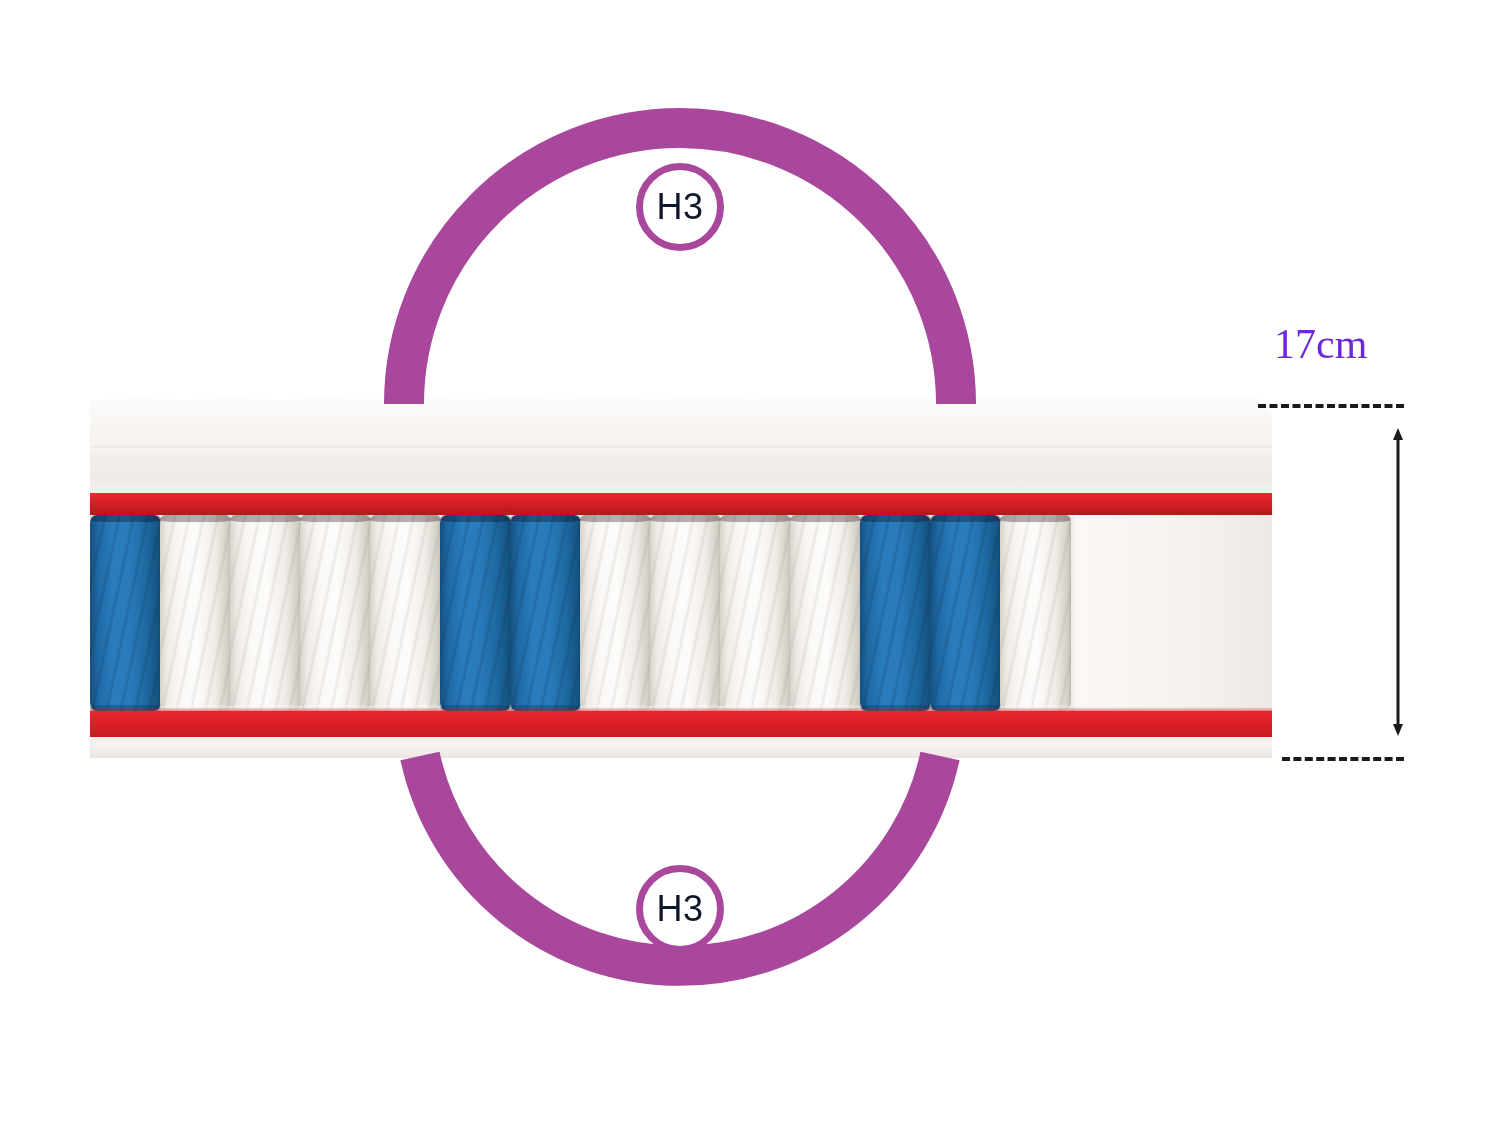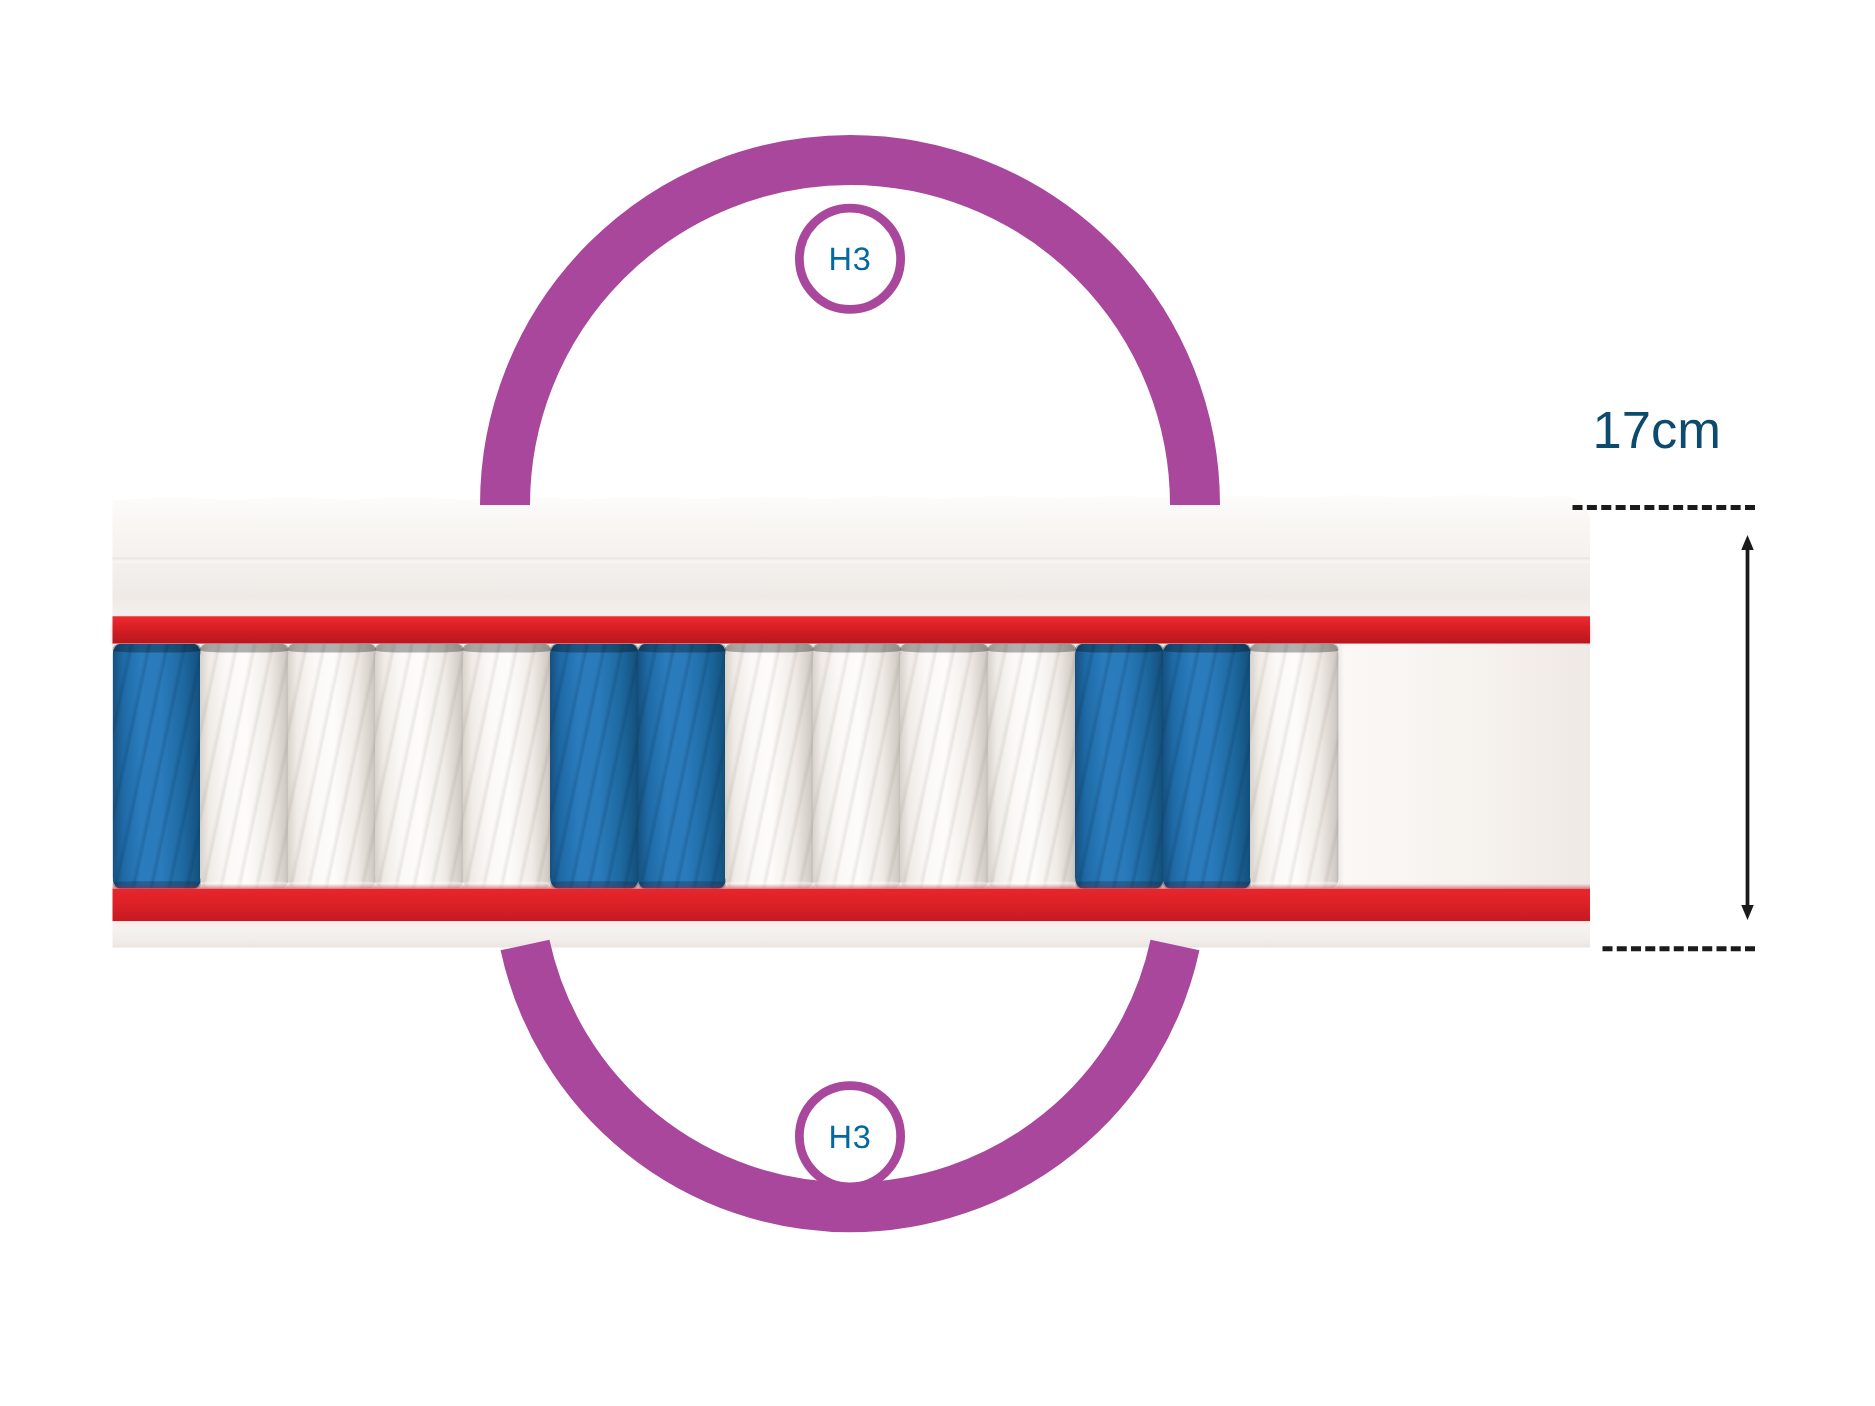--- a/index.html
+++ b/index.html
@@ -198,38 +198,38 @@
     height: 88px;
     border-radius: 50%;
     background: #ffffff;
     border: 7px solid #a8479c;
     box-sizing: border-box;
     display: flex;
     align-items: center;
     justify-content: center;
   }
   .badge span {
-    font-size: 26px;
-    color: #0369a1;
+    font-size: 36px;
+    color: #0f172a;
     font-family: "Liberation Sans", sans-serif;
     line-height: 1;
     letter-spacing: .5px;
   }
   #badge-top { left: 636px; top: 163px; }
   #badge-bot { left: 636px; top: 865px; }
 
   
   .dim-label {
     position: absolute;
     left: 1274px;
     top: 320px;
     font-size: 42px;
-    color: #0c4a6e;
+    color: #6d28d9;
     letter-spacing: 0px;
-    font-family: Liberation Sans, sans-serif;
+    font-family: Liberation Serif, serif;
     white-space: nowrap;
   }
   .dash-line {
     position: absolute;
     height: 0;
     border-top: 4px dashed #1b1b1b;
   }
   #dash-top  { left: 1258px; top: 404px; width: 146px; }
   #dash-bot  { left: 1282px; top: 757px; width: 122px; }
 

